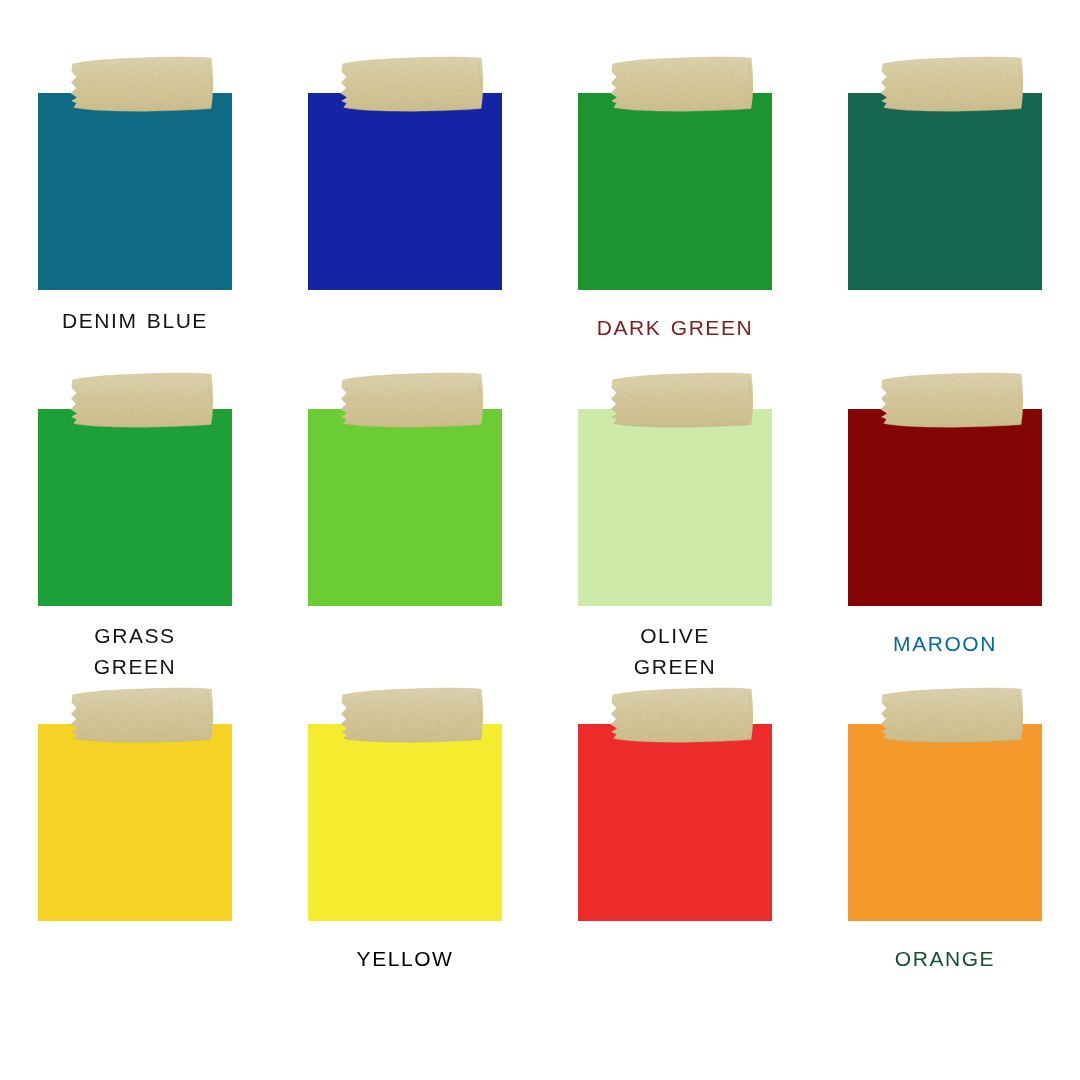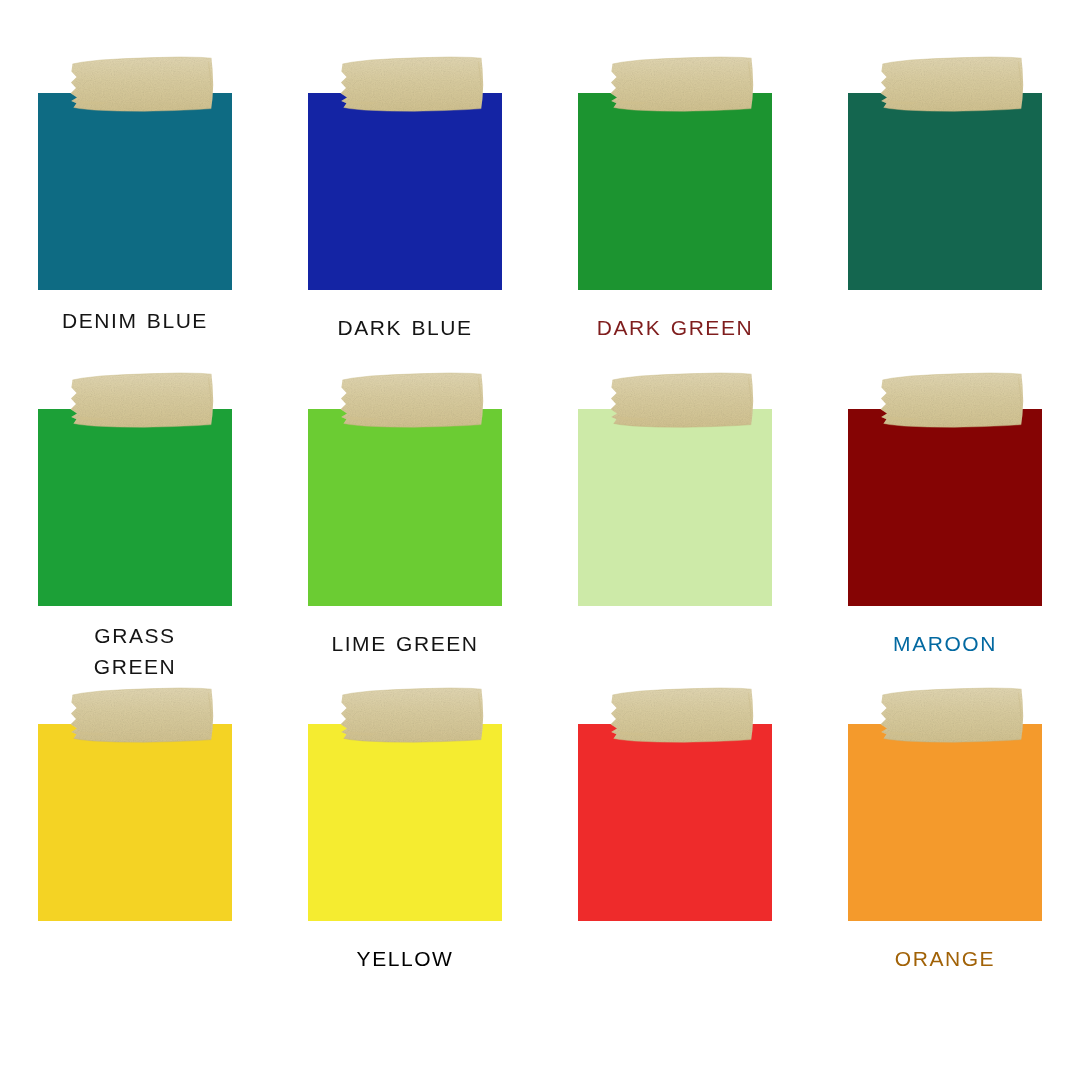--- a/index.html
+++ b/index.html
@@ -169,21 +169,20 @@
                  L8.4,47.2 L3.2,45.0 L9.0,41.4 L2.6,37.2 L8.0,32.0 L3.0,26.4
                  L8.6,21.0 L3.4,15.4 Z" fill="url(#tapeShade)"></path>
       </g>
       <path d="M4.5,8.0 L14,6.2 L33,4.0 L58,2.6 L86,1.6 L112,1.0 L133,1.4 L143.5,2.2" fill="none" stroke="#C9BA86" stroke-width="0.8" opacity="0.55"></path>
       <path d="M143.2,52.6 L128,53.6 L104,54.6 L76,55.2 L50,55.0 L26,54.0 L12,52.6 L5.6,51.4" fill="none" stroke="#C0B079" stroke-width="0.9" opacity="0.5"></path>
       <path d="M6.5,44.0 L22,45.6 L40,46.4 L33,48.6 L14,48.0 Z" fill="#CFC08C" opacity="0.55"></path>
       <path d="M140.5,6.0 L142.5,22 L142.8,38 L141.6,49" fill="none" stroke="#CCBD89" stroke-width="1.1" opacity="0.45"></path>
     </svg>
   </span>
           </div>
-          <div class="swatch-label" style="color: rgb(20, 20, 20);">DARK BLUE</div>
         </div>
         <div class="swatch-cell">
           <div class="card-wrap">
             <div class="color-card" style="background: rgb(28, 148, 48);"></div>
             <span class="tape">
     <svg viewBox="0 0 146 58" preserveAspectRatio="none" xmlns="http://www.w3.org/2000/svg">
       <defs>
         <filter id="tapeTexture" x="-10%" y="-10%" width="120%" height="120%">
           <feTurbulence type="fractalNoise" baseFrequency="0.9" numOctaves="4" seed="7" result="noise"></feTurbulence>
           <feColorMatrix in="noise" type="saturate" values="0" result="greynoise"></feColorMatrix>
@@ -318,21 +317,20 @@
                  L8.4,47.2 L3.2,45.0 L9.0,41.4 L2.6,37.2 L8.0,32.0 L3.0,26.4
                  L8.6,21.0 L3.4,15.4 Z" fill="url(#tapeShade)"></path>
       </g>
       <path d="M4.5,8.0 L14,6.2 L33,4.0 L58,2.6 L86,1.6 L112,1.0 L133,1.4 L143.5,2.2" fill="none" stroke="#C9BA86" stroke-width="0.8" opacity="0.55"></path>
       <path d="M143.2,52.6 L128,53.6 L104,54.6 L76,55.2 L50,55.0 L26,54.0 L12,52.6 L5.6,51.4" fill="none" stroke="#C0B079" stroke-width="0.9" opacity="0.5"></path>
       <path d="M6.5,44.0 L22,45.6 L40,46.4 L33,48.6 L14,48.0 Z" fill="#CFC08C" opacity="0.55"></path>
       <path d="M140.5,6.0 L142.5,22 L142.8,38 L141.6,49" fill="none" stroke="#CCBD89" stroke-width="1.1" opacity="0.45"></path>
     </svg>
   </span>
           </div>
-          <div class="swatch-label" style="color: rgb(20, 20, 20);">LIME GREEN</div>
         </div>
         <div class="swatch-cell">
           <div class="card-wrap">
             <div class="color-card" style="background: rgb(205, 234, 168);"></div>
             <span class="tape">
     <svg viewBox="0 0 146 58" preserveAspectRatio="none" xmlns="http://www.w3.org/2000/svg">
       <defs>
         <filter id="tapeTexture" x="-10%" y="-10%" width="120%" height="120%">
           <feTurbulence type="fractalNoise" baseFrequency="0.9" numOctaves="4" seed="7" result="noise"></feTurbulence>
           <feColorMatrix in="noise" type="saturate" values="0" result="greynoise"></feColorMatrix>
@@ -355,20 +353,21 @@
                  L8.4,47.2 L3.2,45.0 L9.0,41.4 L2.6,37.2 L8.0,32.0 L3.0,26.4
                  L8.6,21.0 L3.4,15.4 Z" fill="url(#tapeShade)"></path>
       </g>
       <path d="M4.5,8.0 L14,6.2 L33,4.0 L58,2.6 L86,1.6 L112,1.0 L133,1.4 L143.5,2.2" fill="none" stroke="#C9BA86" stroke-width="0.8" opacity="0.55"></path>
       <path d="M143.2,52.6 L128,53.6 L104,54.6 L76,55.2 L50,55.0 L26,54.0 L12,52.6 L5.6,51.4" fill="none" stroke="#C0B079" stroke-width="0.9" opacity="0.5"></path>
       <path d="M6.5,44.0 L22,45.6 L40,46.4 L33,48.6 L14,48.0 Z" fill="#CFC08C" opacity="0.55"></path>
       <path d="M140.5,6.0 L142.5,22 L142.8,38 L141.6,49" fill="none" stroke="#CCBD89" stroke-width="1.1" opacity="0.45"></path>
     </svg>
   </span>
           </div>
+          <div class="swatch-label wrap-two" style="color: rgb(20, 20, 20);">OLIVE GREEN</div>
         </div>
         <div class="swatch-cell">
           <div class="card-wrap">
             <div class="color-card" style="background: rgb(133, 4, 4);"></div>
             <span class="tape">
     <svg viewBox="0 0 146 58" preserveAspectRatio="none" xmlns="http://www.w3.org/2000/svg">
       <defs>
         <filter id="tapeTexture" x="-10%" y="-10%" width="120%" height="120%">
           <feTurbulence type="fractalNoise" baseFrequency="0.9" numOctaves="4" seed="7" result="noise"></feTurbulence>
           <feColorMatrix in="noise" type="saturate" values="0" result="greynoise"></feColorMatrix>
@@ -539,18 +538,18 @@
                  L8.4,47.2 L3.2,45.0 L9.0,41.4 L2.6,37.2 L8.0,32.0 L3.0,26.4
                  L8.6,21.0 L3.4,15.4 Z" fill="url(#tapeShade)"></path>
       </g>
       <path d="M4.5,8.0 L14,6.2 L33,4.0 L58,2.6 L86,1.6 L112,1.0 L133,1.4 L143.5,2.2" fill="none" stroke="#C9BA86" stroke-width="0.8" opacity="0.55"></path>
       <path d="M143.2,52.6 L128,53.6 L104,54.6 L76,55.2 L50,55.0 L26,54.0 L12,52.6 L5.6,51.4" fill="none" stroke="#C0B079" stroke-width="0.9" opacity="0.5"></path>
       <path d="M6.5,44.0 L22,45.6 L40,46.4 L33,48.6 L14,48.0 Z" fill="#CFC08C" opacity="0.55"></path>
       <path d="M140.5,6.0 L142.5,22 L142.8,38 L141.6,49" fill="none" stroke="#CCBD89" stroke-width="1.1" opacity="0.45"></path>
     </svg>
   </span>
           </div>
-          <div class="swatch-label" style="color: #a16207;">ORANGE</div>
+          <div class="swatch-label" style="color: #14532d;">ORANGE</div>
         </div>
       </div>
 
   </div>
 </div>
 
 </body></html>

